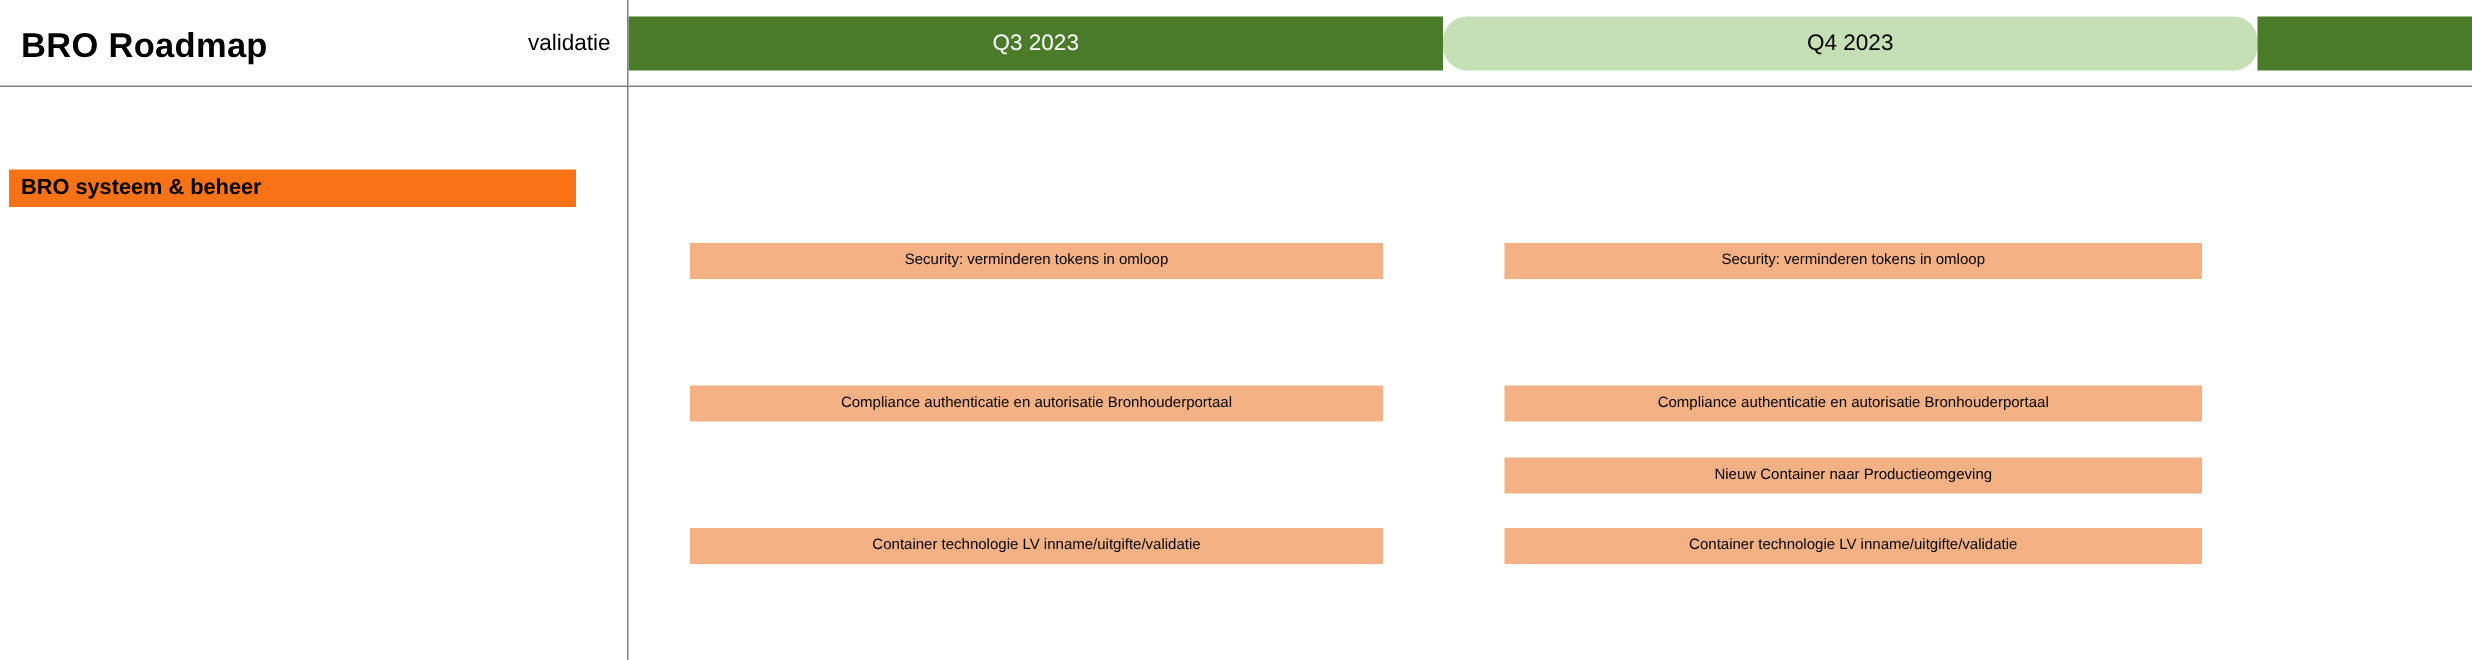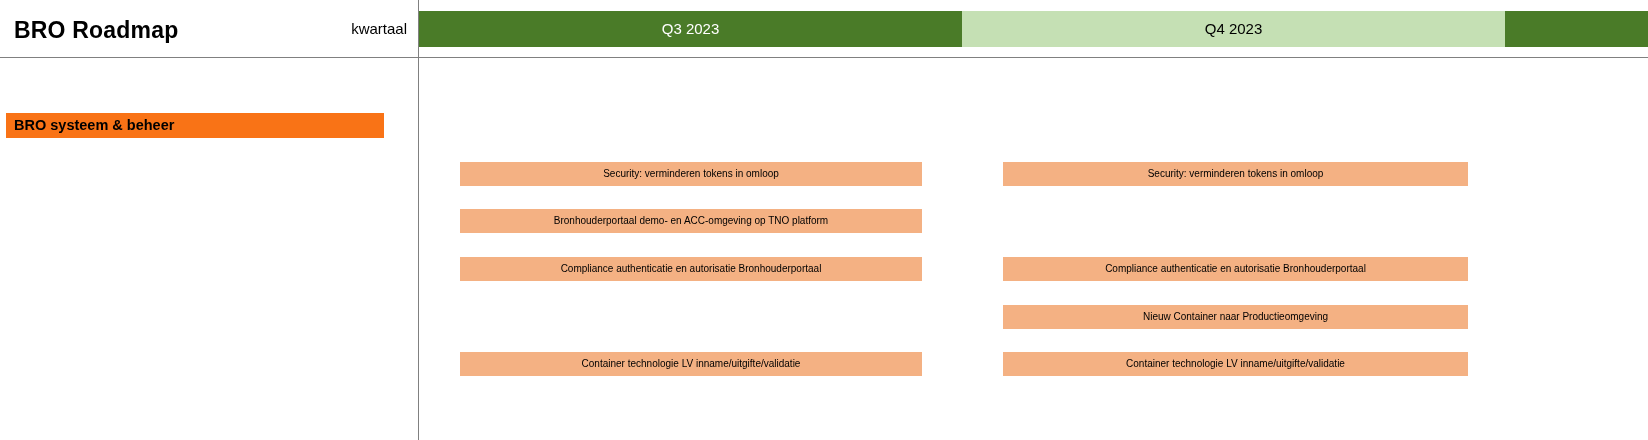--- a/index.html
+++ b/index.html
@@ -48,21 +48,21 @@
     position: absolute;
     top: 11px;
     height: 36px;
     line-height: 36px;
     text-align: center;
     font-size: 15px;
     color: #ffffff;
     box-sizing: border-box;
   }
   .q3 { left: 419px;  width: 543px; background: #4a7b28; }
-  .q4 { left: 962px;  width: 543px; background: #c5e0b4; color: #000000; }
+  .q4 { left: 962px;  width: 543px; background: #c5e0b4; color: #000000; border-radius: 16px; }
   .q1 { left: 1505px; width: 143px; background: #4a7b28; }
 
   
   .hrule {
     position: absolute;
     left: 0;
     top: 57px;
     width: 1648px;
     height: 1px;
     background: #808080;
@@ -107,34 +107,33 @@
   .col-q3 { left: 460px; width: 462px; }
   .col-q4 { left: 1003px; width: 465px; }
 </style>
 </head>
 <body>
 
 <div class="page">
 
   <div class="header">
     <div class="header-title">BRO Roadmap</div>
-    <div class="header-sub">kwartaal</div>
+    <div class="header-sub">validatie</div>
 
     <div class="quarter-bar q3">Q3 2023</div>
     <div class="quarter-bar q4">Q4 2023</div>
     <div class="quarter-bar q1"></div>
   </div>
 
   <div class="hrule"></div>
   <div class="vrule"></div>
 
   <div class="lane-label">BRO systeem &amp; beheer</div>
 
   <div class="task col-q3" style="top:162px">Security: verminderen tokens in omloop</div>
-  <div class="task col-q3" style="top:209px">Bronhouderportaal demo- en ACC-omgeving op TNO platform</div>
   <div class="task col-q3" style="top:257px">Compliance authenticatie en autorisatie Bronhouderportaal</div>
   <div class="task col-q3" style="top:352px">Container technologie LV inname/uitgifte/validatie</div>
 
   <div class="task col-q4" style="top:162px">Security: verminderen tokens in omloop</div>
   <div class="task col-q4" style="top:257px">Compliance authenticatie en autorisatie Bronhouderportaal</div>
   <div class="task col-q4" style="top:305px">Nieuw Container naar Productieomgeving</div>
   <div class="task col-q4" style="top:352px">Container technologie LV inname/uitgifte/validatie</div>
 
 </div>
 

